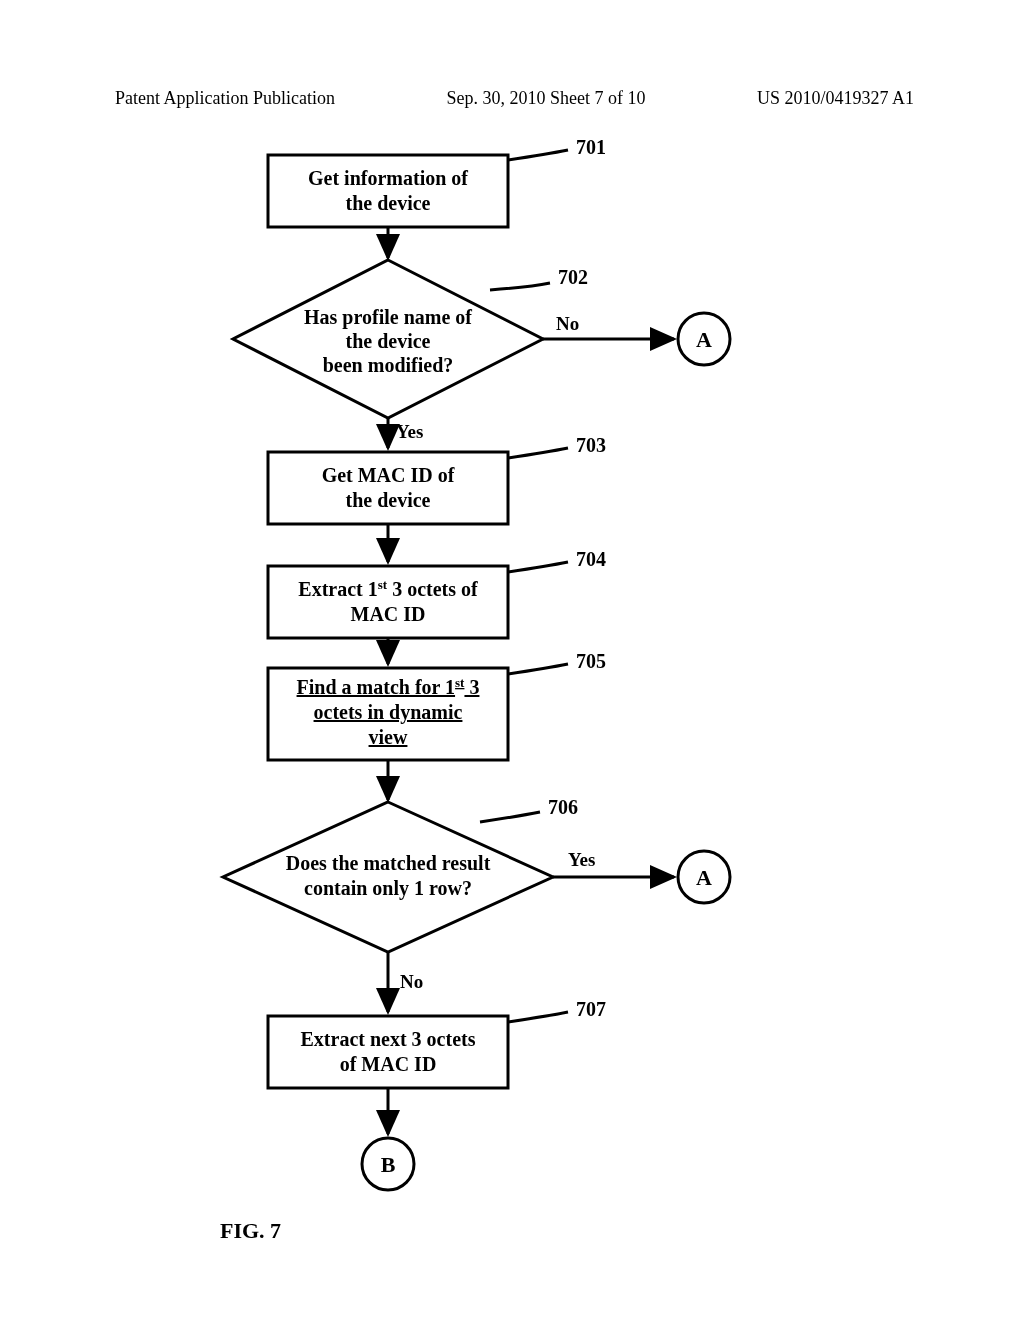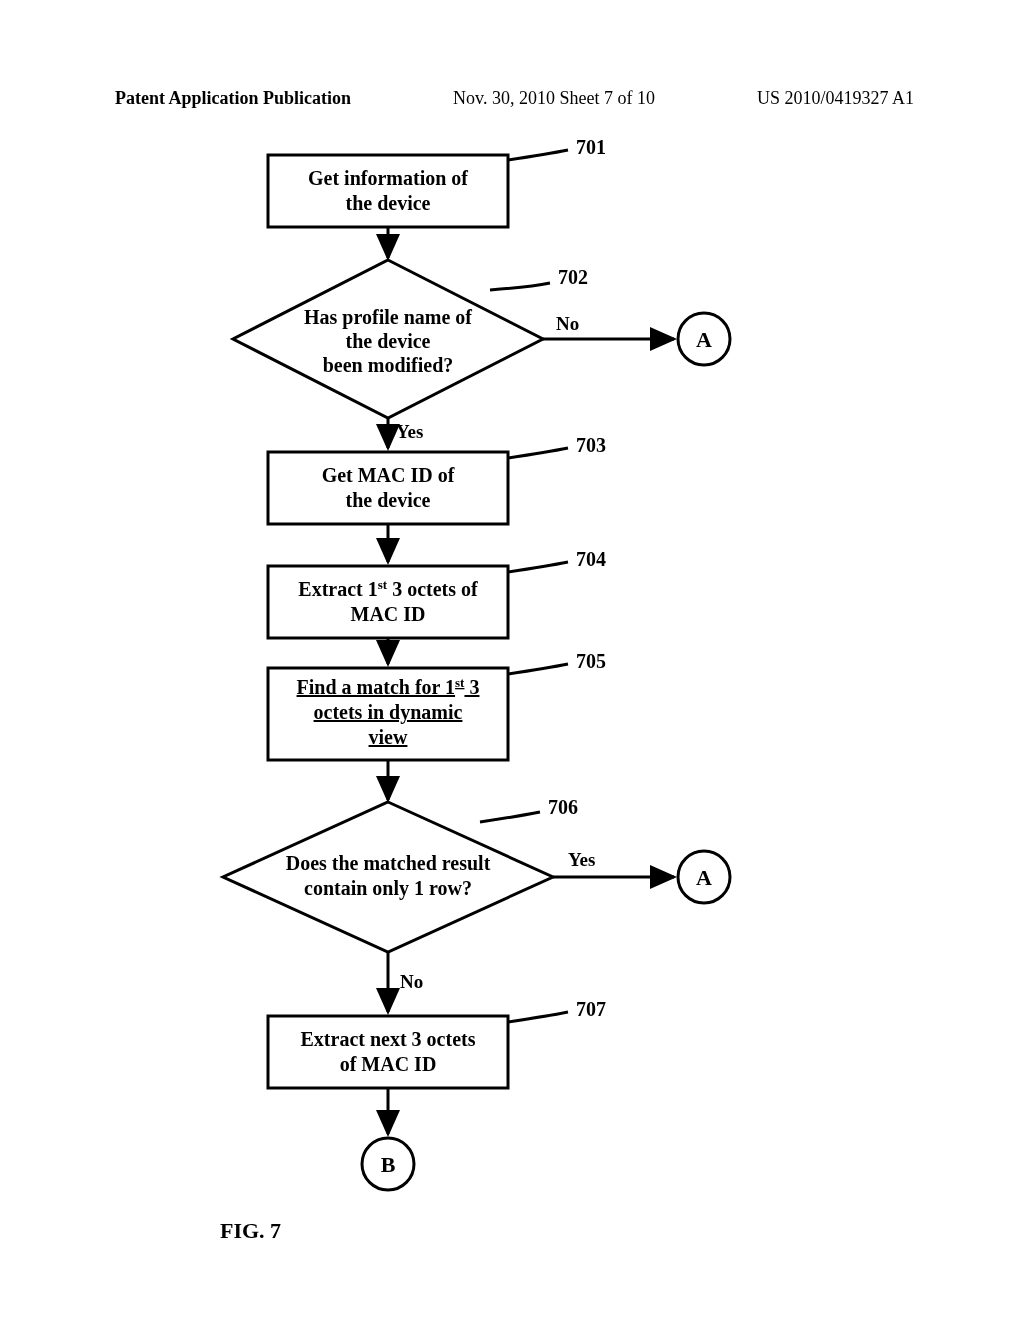--- a/index.html
+++ b/index.html
@@ -15,21 +15,21 @@
     position: absolute;
     top: 88px;
     left: 0;
     right: 0;
     display: flex;
     justify-content: space-between;
     padding: 0 110px 0 115px;
     font-size: 18px;
   }
   .header-left {
-    font-weight: bold;
+    font-weight: normal;
   }
   .header-center {
     font-weight: normal;
   }
   .header-right {
     font-weight: normal;
   }
 
   .diagram {
     position: absolute;
@@ -69,21 +69,21 @@
     font-weight: bold;
     font-size: 22px;
     text-anchor: middle;
   }
 </style>
 </head>
 <body>
 
 <div class="header">
   <span class="header-left">Patent Application Publication</span>
-  <span class="header-center">Nov. 30, 2010  Sheet 7 of 10</span>
+  <span class="header-center">Sep. 30, 2010  Sheet 7 of 10</span>
   <span class="header-right">US 2010/0419327 A1</span>
 </div>
 
 <div class="diagram">
 <svg width="1024" height="1120" viewBox="0 0 1024 1120">
   <defs>
     <marker id="arrow" markerWidth="10" markerHeight="10" refX="8" refY="5" orient="auto">
       <path d="M0,1 L9,5 L0,9 Z" fill="black"></path>
     </marker>
   </defs>

